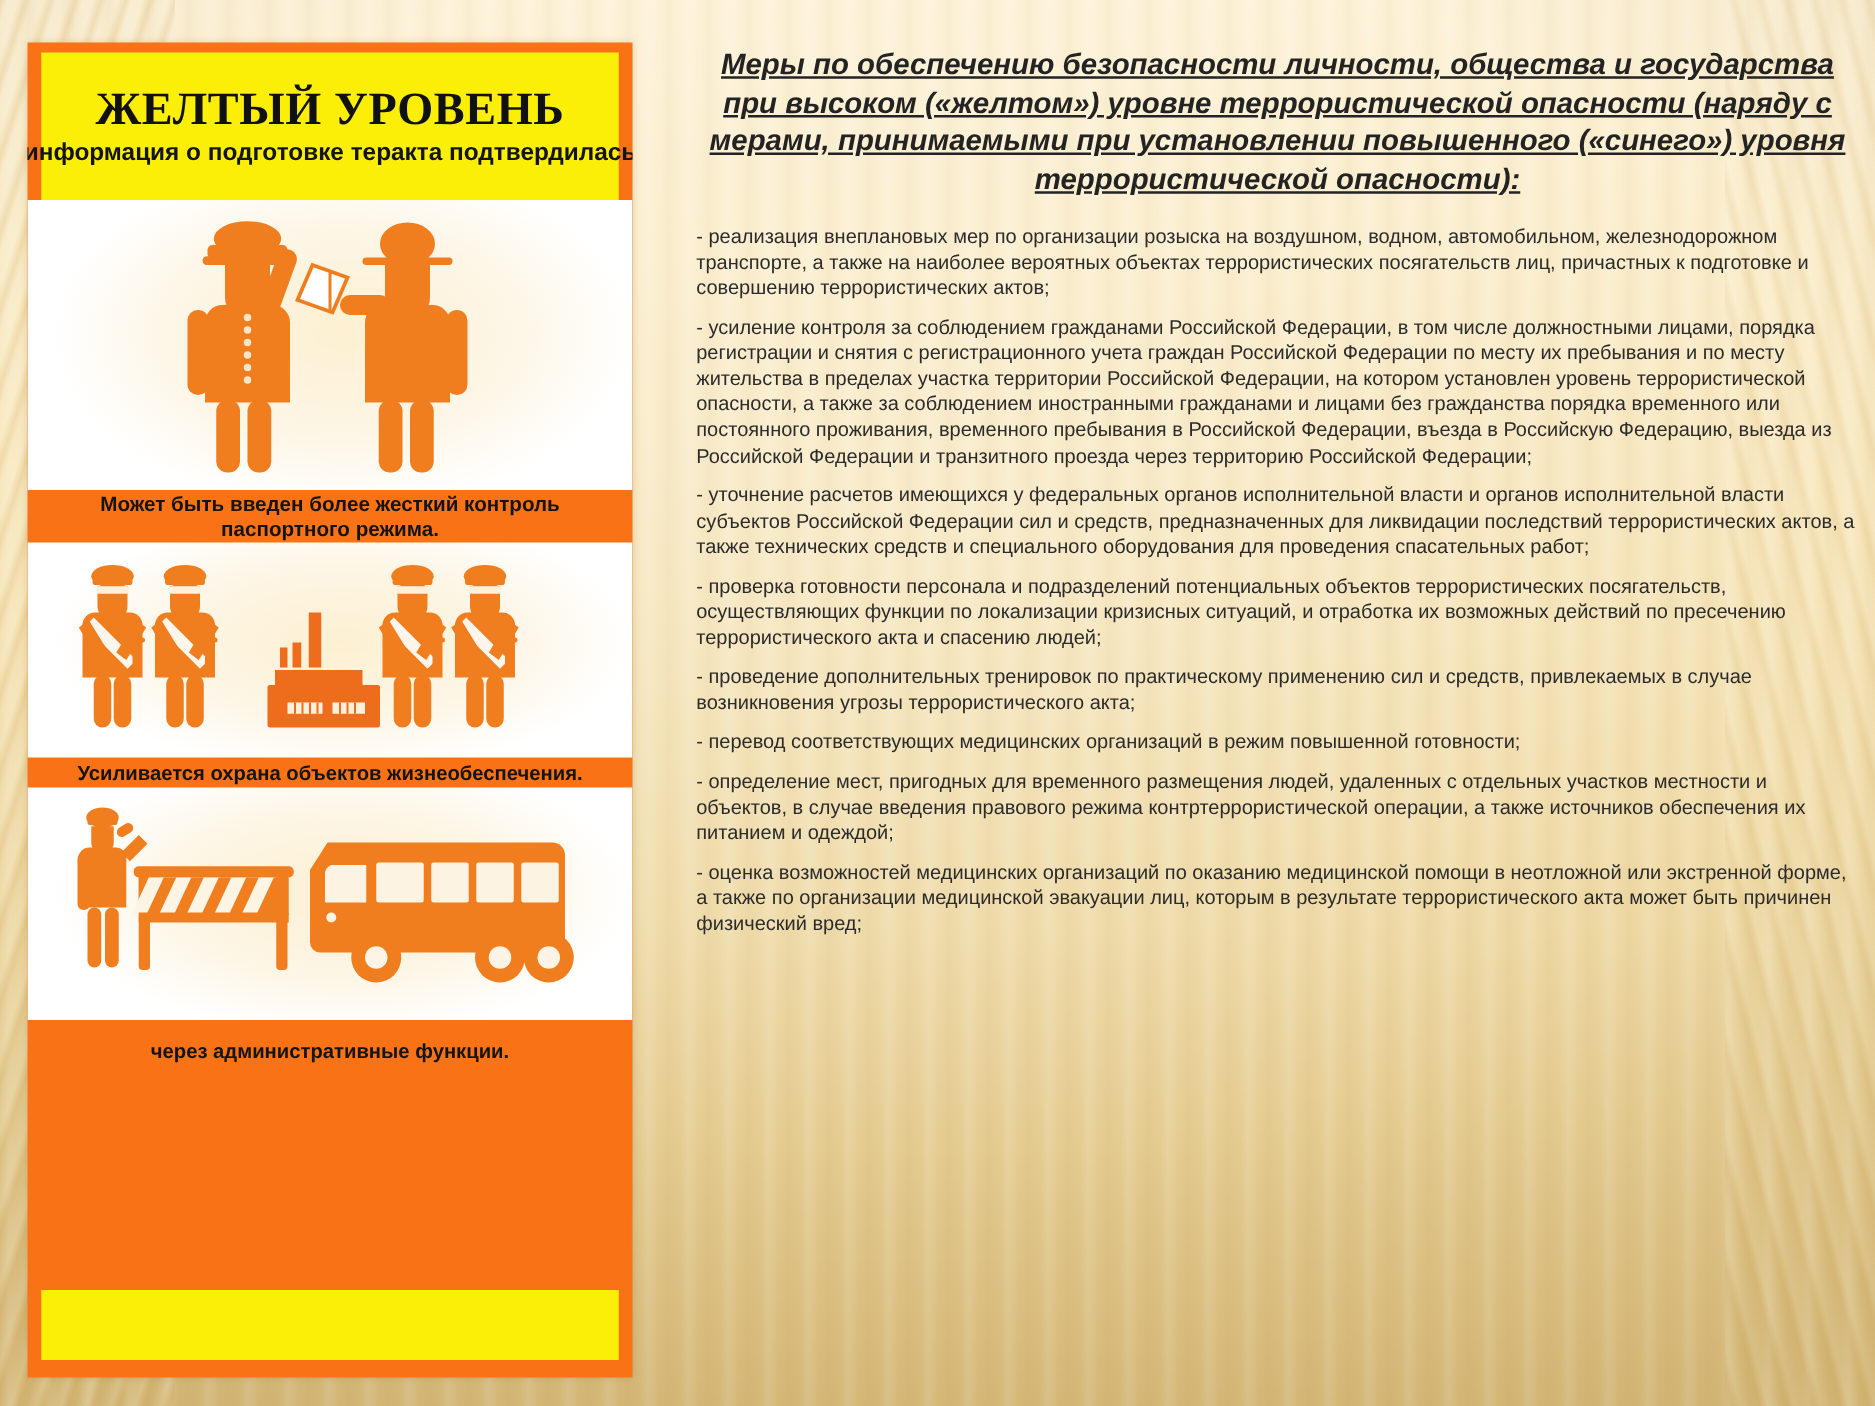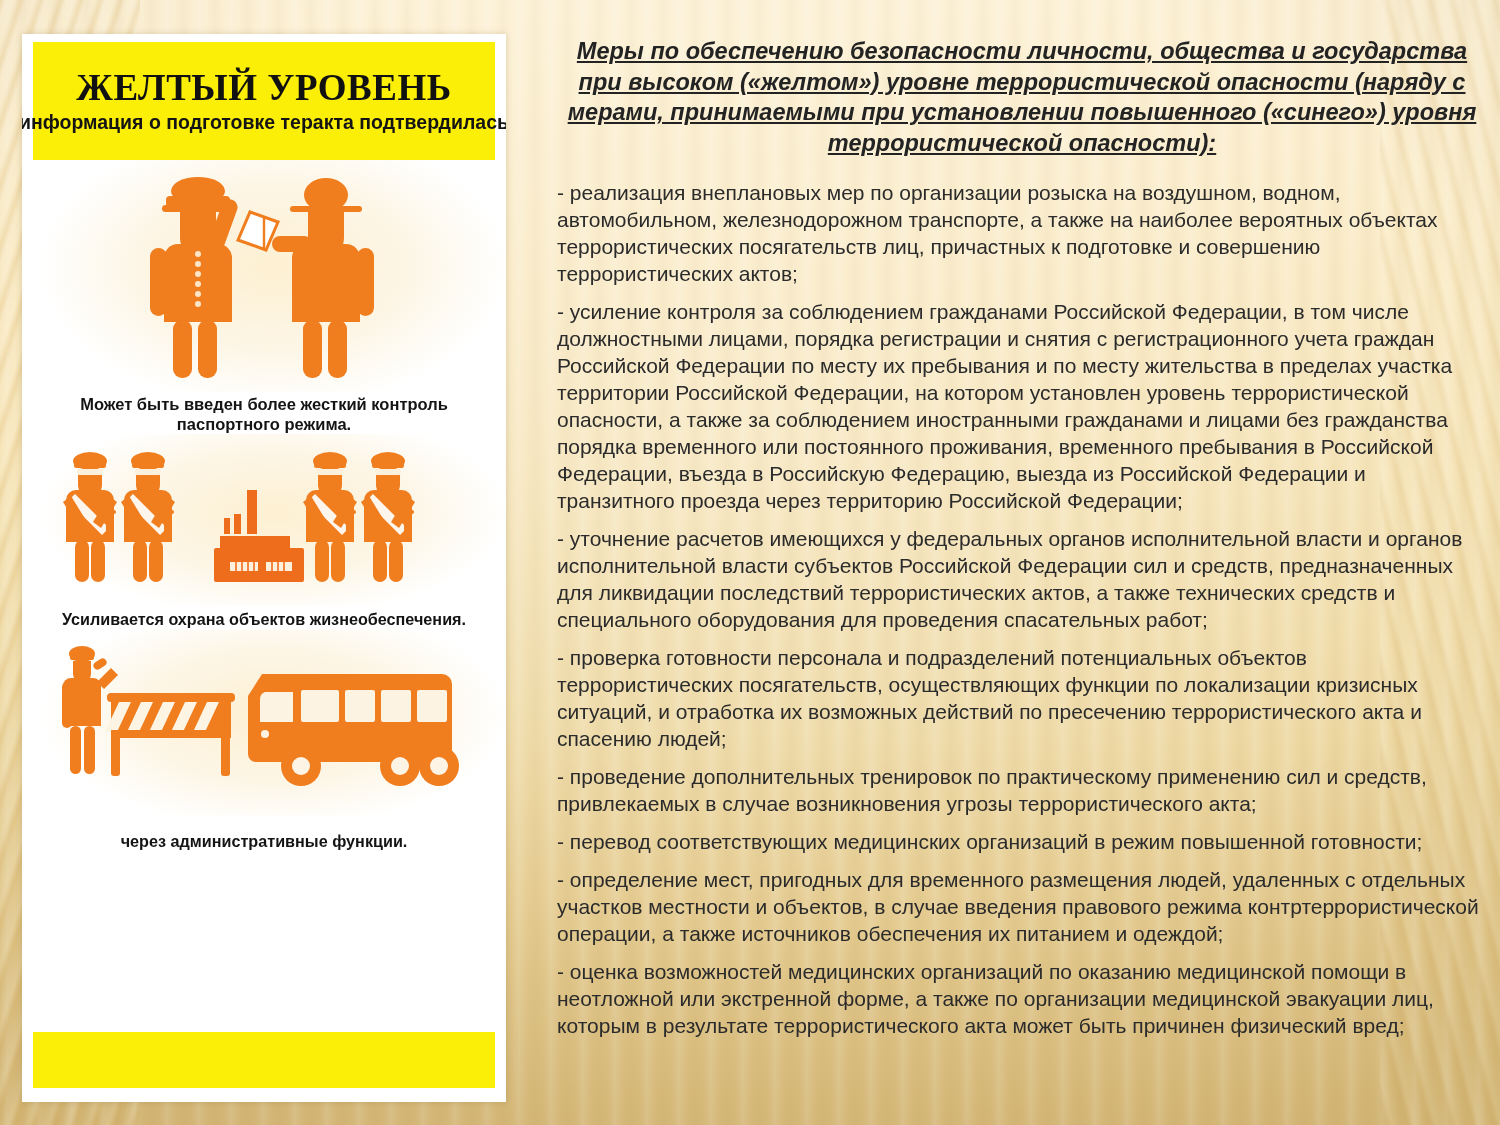--- a/index.html
+++ b/index.html
@@ -59,21 +59,21 @@
     position:absolute;inset:0;
     background:radial-gradient(ellipse 78% 70% at 50% 38%,
         rgba(255,255,255,0.22) 0%,
         rgba(255,255,255,0.00) 62%,
         rgba(150,112,40,0.10) 100%);
   }
 
   
   #poster{
     position:absolute;left:22px;top:34px;width:484px;height:1068px;
-    background:#ffffff;
+    background:#f97316;
     box-shadow:0 0 6px rgba(120,90,30,.22);
     overflow:hidden;
   }
   .yellow-band{
     background:#fbee07;
     margin:8px 11px 0 11px;
   }
   #poster-header{
     height:118px;
     display:flex;flex-direction:column;
@@ -143,21 +143,21 @@
     line-height:1.30;
     color:#232323;
     text-align:center;
     text-decoration:underline;
     text-underline-offset:2px;
     margin:0 0 22px 0;
     padding:0 6px;
   }
   .para{
     font-family:"Liberation Sans", sans-serif;
-    font-size:21px;
+    font-size:16px;
     line-height:1.285;
     color:#2b2b2b;
     margin:0 0 11px 0;
     text-align:left;
   }
 </style>
 </head>
 <body>
 
 <div id="bg-base"></div>

